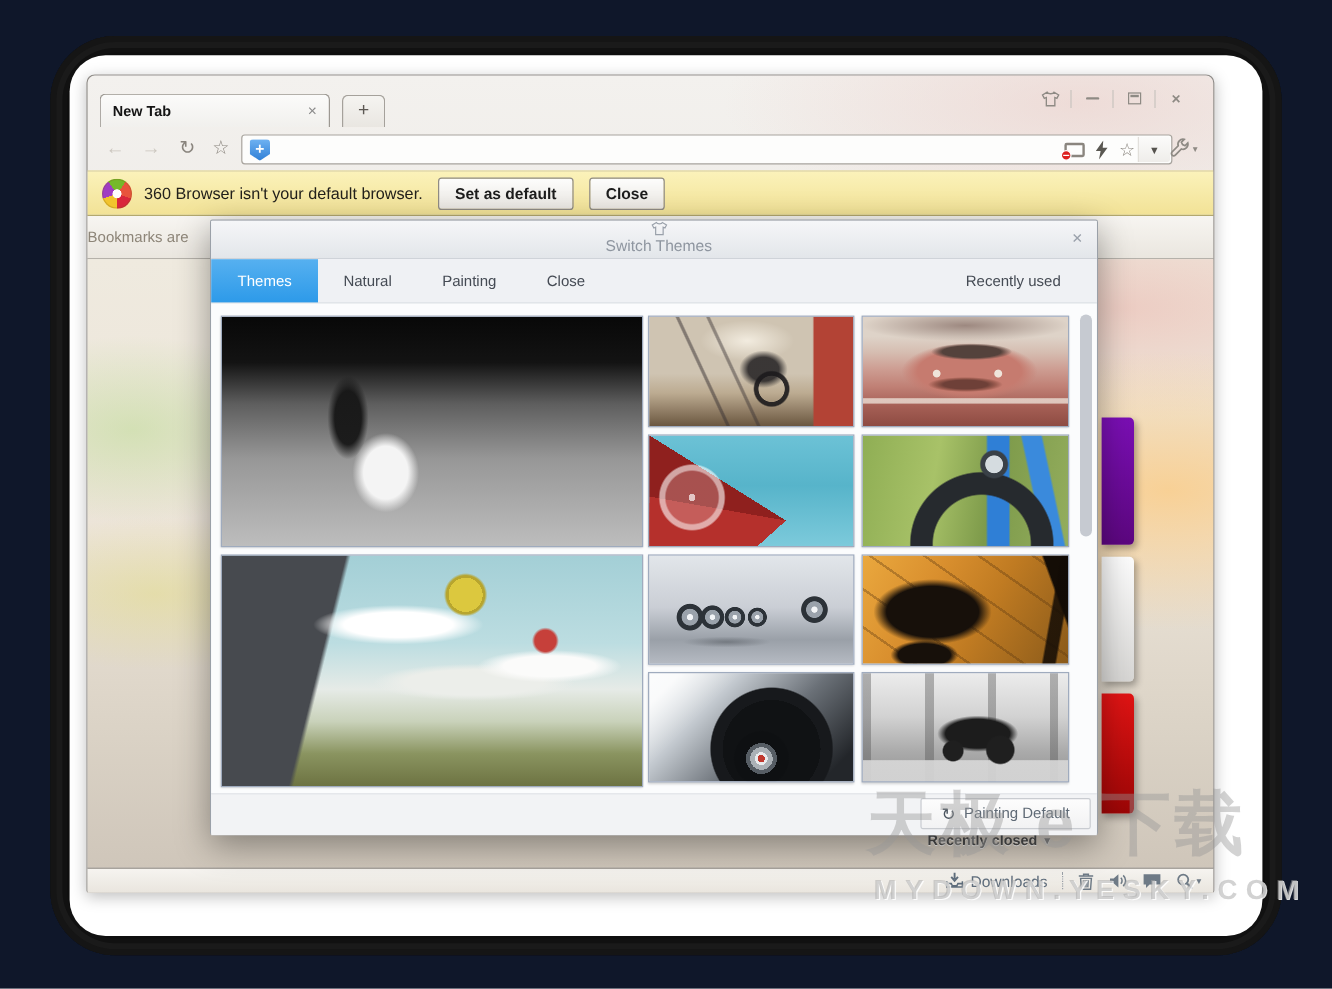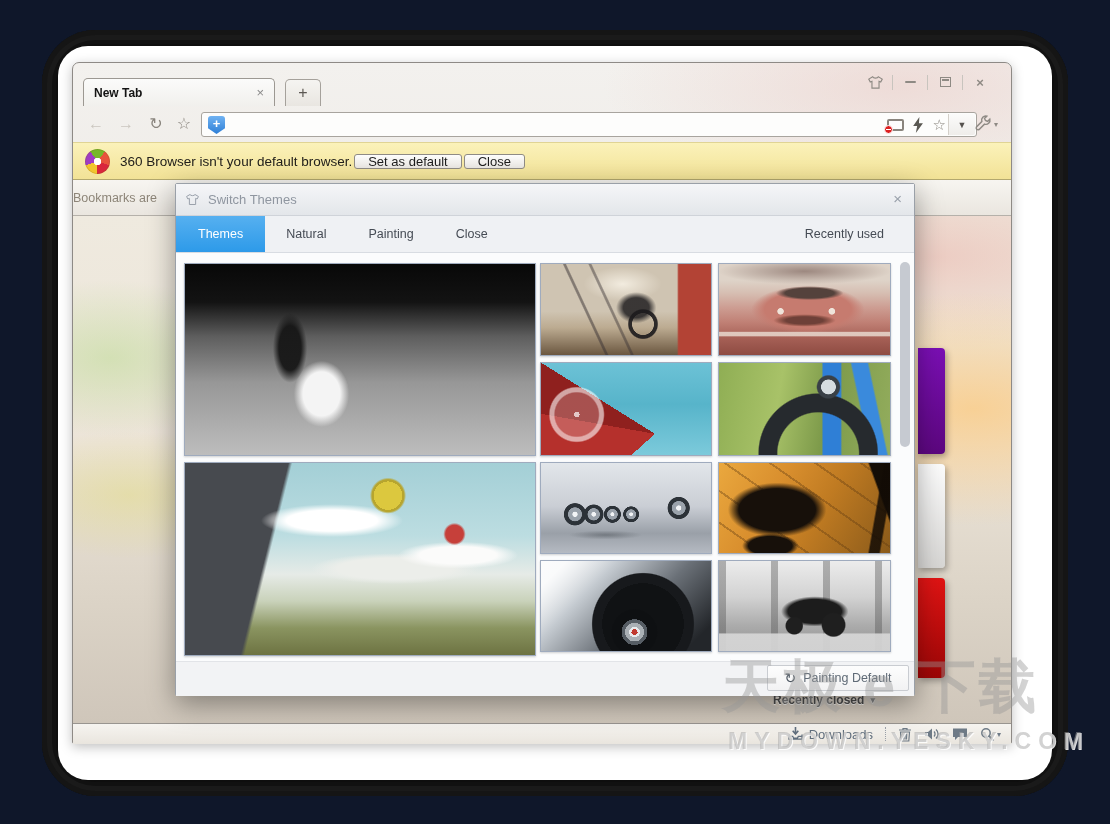--- a/index.html
+++ b/index.html
@@ -68,23 +68,23 @@
   
   .notifbar { position:absolute; left:0; top:79px; width:100%; height:38px;
               background:linear-gradient(180deg,#fbf2ba,#f2e296);
               border-top:1px solid #e0d494; border-bottom:1px solid #b3a86e;
               display:flex; align-items:center; }
   .logo360 { width:25px; height:25px; border-radius:50%; margin-left:12px; flex:none;
              background:radial-gradient(circle at 50% 50%, #fff 0 3.5px, transparent 4px),
                         conic-gradient(from -36deg, #76b82a 0 72deg, #e8533c 72deg 144deg, #d9263c 144deg 216deg, #f2c42d 216deg 288deg, #a03cc2 288deg 360deg);
              box-shadow:inset 0 0 0 1px rgba(120,90,20,.25); }
   .notif-text { font-size:13.5px; color:#23211c; margin-left:10px; }
-  .notif-btn { height:15px; padding:0 13px; margin-left:2px; font-size:13px; color:#1d1d1d;
+  .notif-btn { height:27px; padding:0 13px; margin-left:13px; font-size:13px; color:#1d1d1d;
                background:linear-gradient(180deg,#fdfdfc,#e9e6e1); border:1px solid #8f8b85; border-radius:3px;
-               display:flex; align-items:center; }
+               display:flex; align-items:center;font-weight:bold; }
 
   
   .bookmarksbar { position:absolute; left:0; top:117px; width:100%; height:36px;
                   background:linear-gradient(180deg,#f7f5f1,#eae6df); border-bottom:1px solid #b5b1aa;
                   display:flex; align-items:center; }
   .bm-text { font-size:12.5px; color:#8d8578; white-space:nowrap; }
 
   
   .newtab { position:absolute; left:0; top:153px; width:938px; height:507px; overflow:hidden;
     background:
@@ -110,21 +110,21 @@
   .dotsep { width:0; height:14px; border-left:1px dotted #9aa0a8; }
   .sbico { display:flex; align-items:center; }
   .zoom-chev { font-size:8px; color:#6e7a86; margin-left:2px; }
 
   
   .dialog { position:absolute; left:175px; top:183px; width:740px; height:513px; z-index:10;
             background:#fbfcfd; border:1px solid #9aa0a8; border-radius:2px;
             box-shadow:0 8px 28px rgba(0,0,0,.38); }
   .dlg-title { position:absolute; left:0; top:0; width:100%; height:32px;
                background:linear-gradient(180deg,#f5f6f8,#e3e6ea); border-bottom:1px solid #cfd3d9;
-               display:flex; align-items:center; }
+               display:flex; align-items:center;flex-direction:column; }
   .dlg-title-text { font-size:13px; color:#8f96a0; margin-left:8px; }
   .dlg-close { position:absolute; right:12px; top:7px; font-size:15px; color:#9aa1ab; line-height:1; }
   .dlg-tabs { position:absolute; left:0; top:32px; width:100%; height:37px; background:#eff1f4;
               border-bottom:1px solid #d8dce2; display:flex; align-items:stretch; }
   .dtab { display:flex; align-items:center; padding:0 21px; font-size:12.5px; color:#454b54; }
   .dtab.active { background:linear-gradient(180deg,#56b0f0,#2d9ae9); color:#fff; padding:0 22px; }
   .recently-used { margin-left:auto; display:flex; align-items:center; padding-right:30px; font-size:12.5px; color:#454b54; }
   .dlg-content { position:absolute; left:0; top:69px; width:100%; height:408px; background:#fbfcfd; overflow:hidden; }
   .thumb { position:absolute; border:1px solid #9fabbe; box-shadow:0 1px 2px rgba(0,0,0,.18); }
   .big1 { left:8px;  top:10px;  width:352px; height:193px; }

